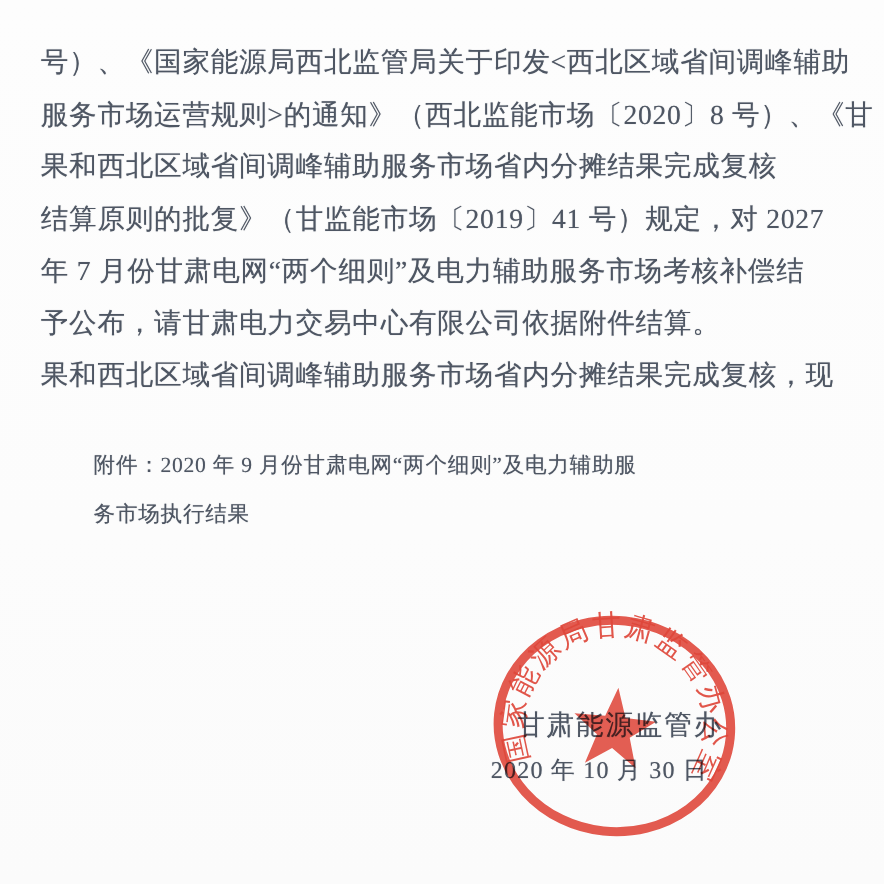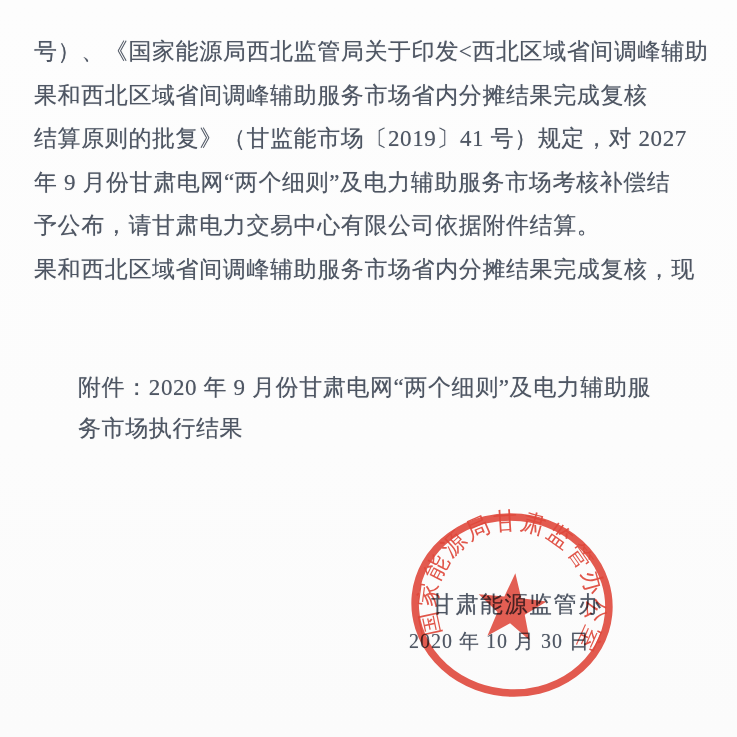--- a/index.html
+++ b/index.html
@@ -28,21 +28,21 @@
     letter-spacing: 0.6px;
     text-shadow: 0 0 0.7px rgba(78, 86, 99, 0.55);
   }
   .body-line {
     white-space: nowrap;
   }
   .attach-block {
     position: absolute;
     left: 78px;
     top: 367px;
-    font-size: 23px;
+    font-size: 18px;
     line-height: 41px;
     letter-spacing: 0.6px;
     text-shadow: 0 0 0.7px rgba(78, 86, 99, 0.55);
   }
   .attach-line2 {
   }
   .sig-org {
     position: absolute;
     left: 431px;
     top: 589px;
@@ -74,23 +74,24 @@
     filter: blur(0.3px);
   }
 </style>
 </head>
 <body>
 
 <div class="page">
 
   <div class="body-text">
     <div class="body-line">号）、《国家能源局西北监管局关于印发&lt;西北区域省间调峰辅助</div>
+    <div class="body-line">服务市场运营规则&gt;的通知》（西北监能市场〔2020〕8 号）、《甘</div>
     <div class="body-line">果和西北区域省间调峰辅助服务市场省内分摊结果完成复核</div>
     <div class="body-line">结算原则的批复》（甘监能市场〔2019〕41 号）规定，对 2027</div>
-    <div class="body-line">年 9 月份甘肃电网“两个细则”及电力辅助服务市场考核补偿结</div>
+    <div class="body-line">年 7 月份甘肃电网“两个细则”及电力辅助服务市场考核补偿结</div>
     <div class="body-line">予公布，请甘肃电力交易中心有限公司依据附件结算。</div>
     <div class="body-line">果和西北区域省间调峰辅助服务市场省内分摊结果完成复核，现</div>
   </div>
 
   <div class="attach-block">
     <div class="body-line">附件：2020 年 9 月份甘肃电网“两个细则”及电力辅助服</div>
     <div class="body-line attach-line2">务市场执行结果</div>
   </div>
 
   <div class="sig-org">甘肃能源监管办</div>

